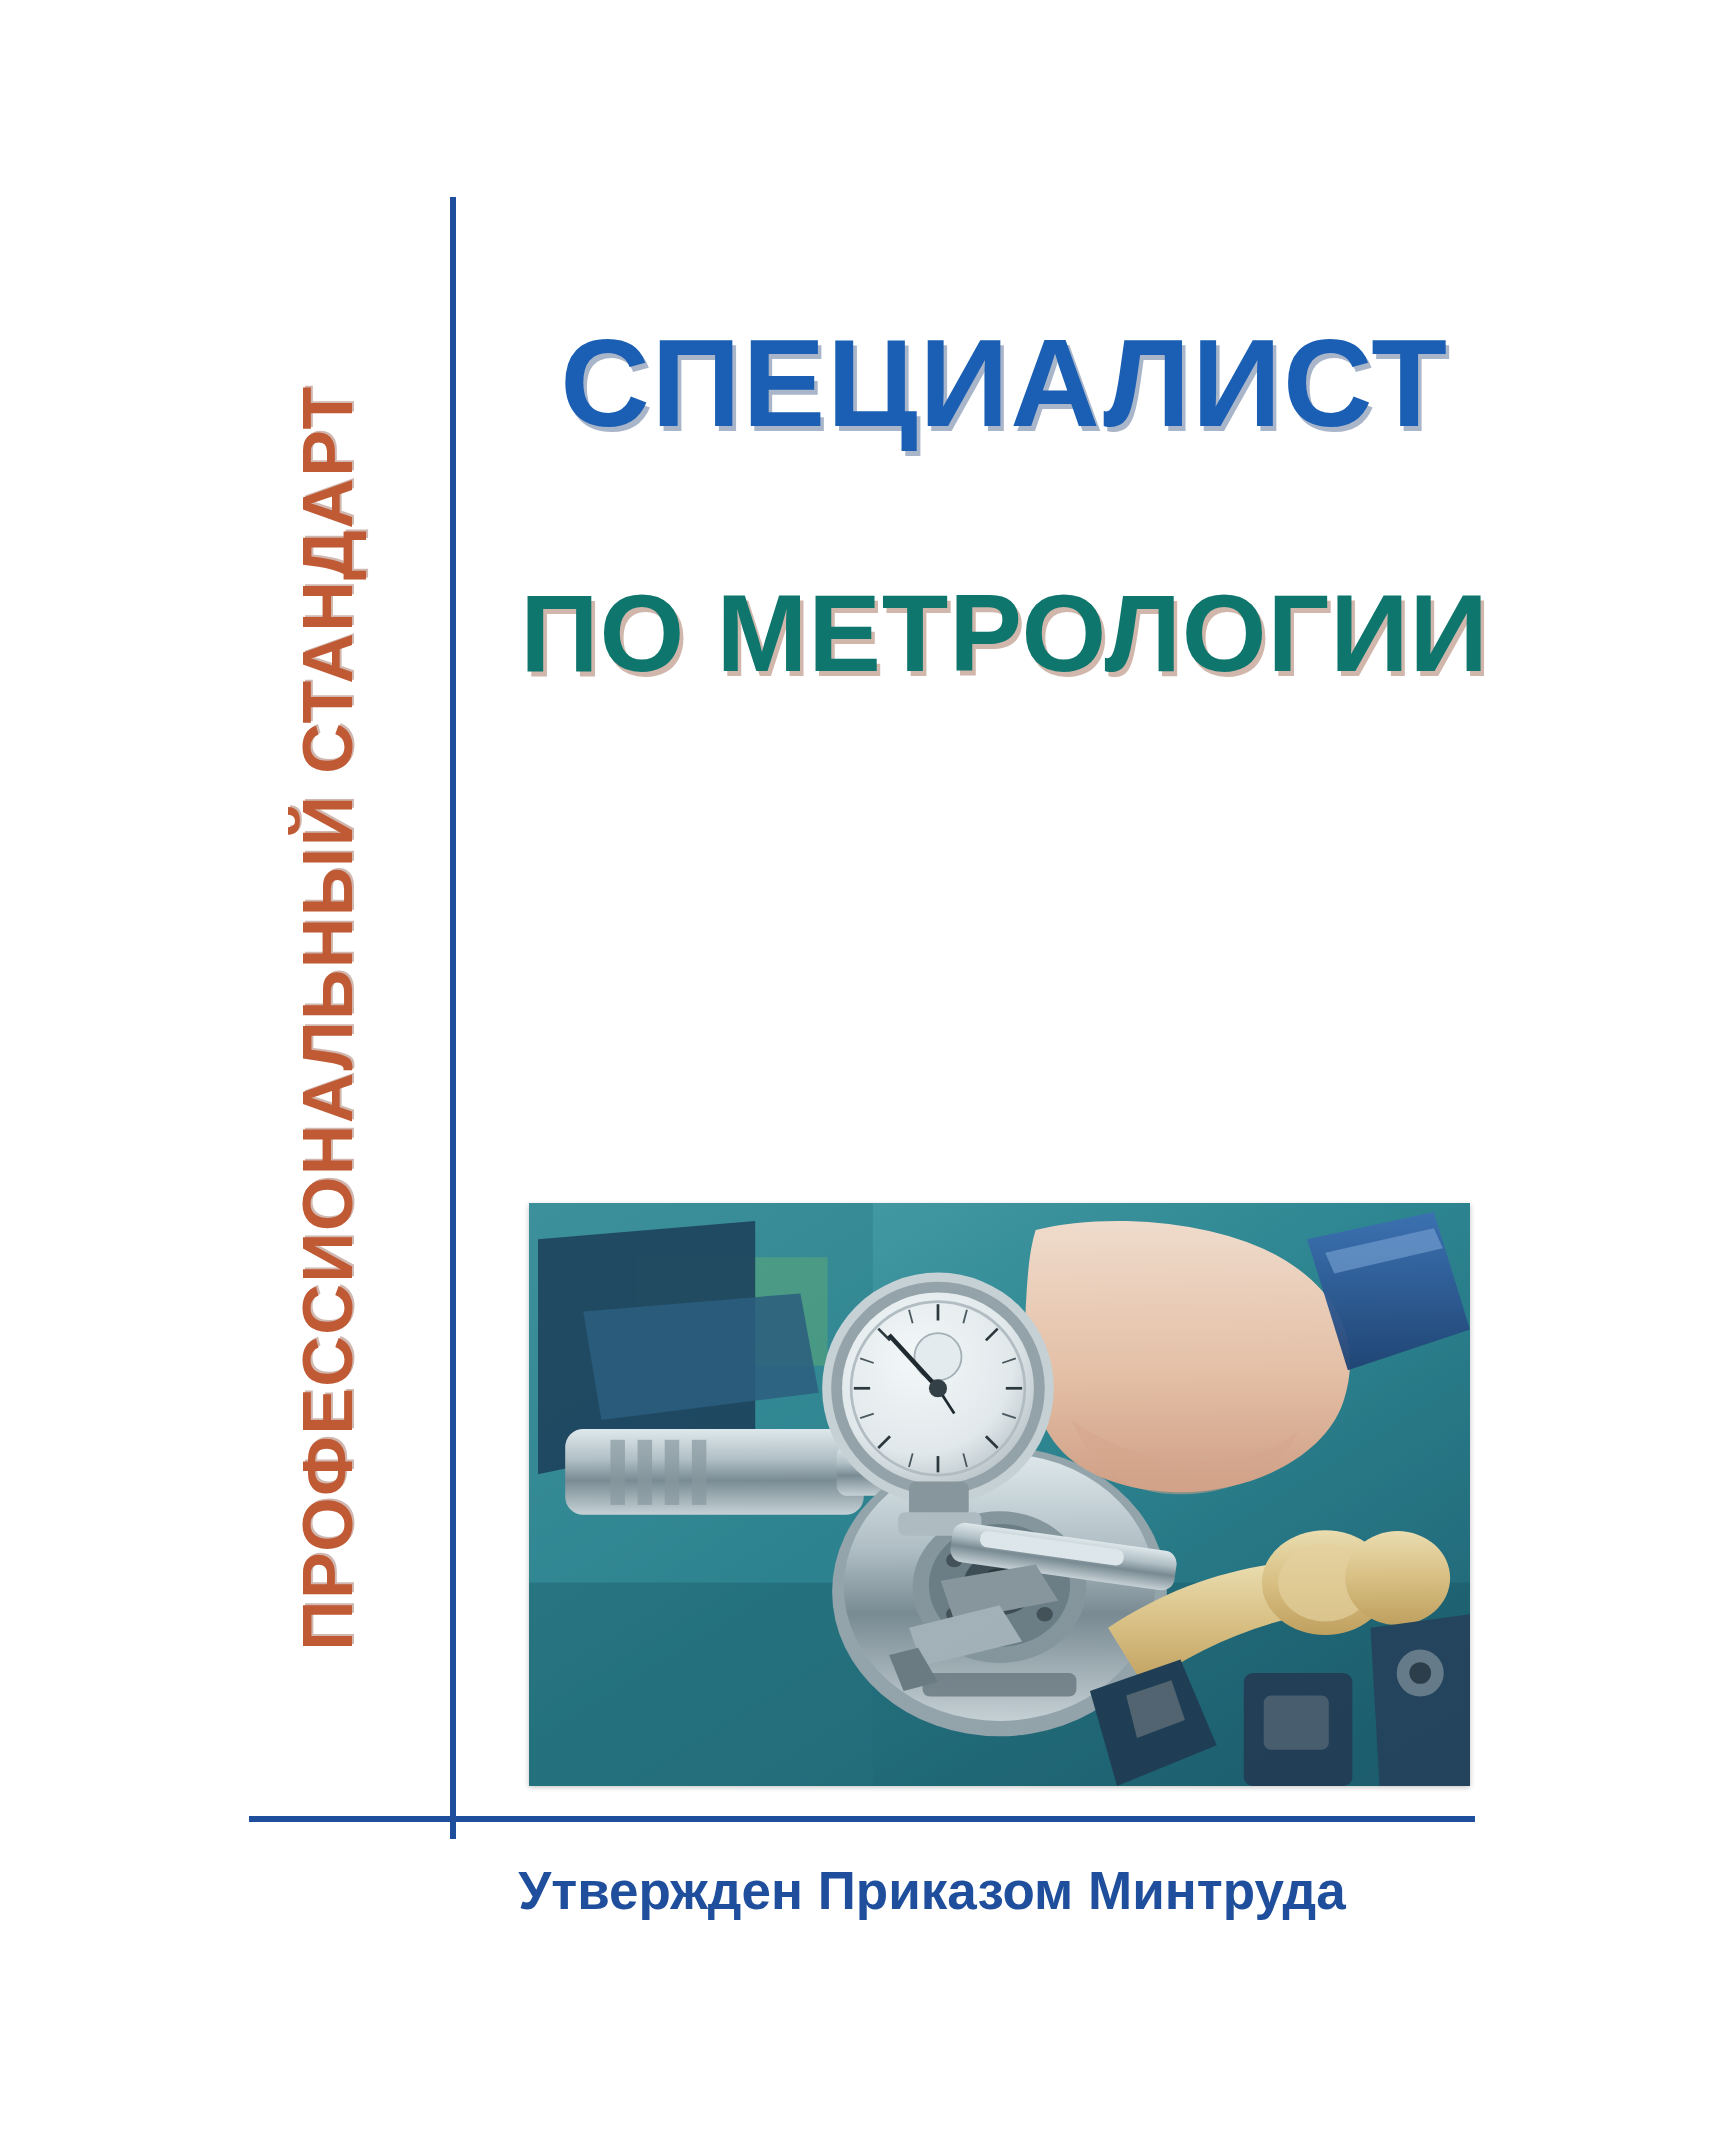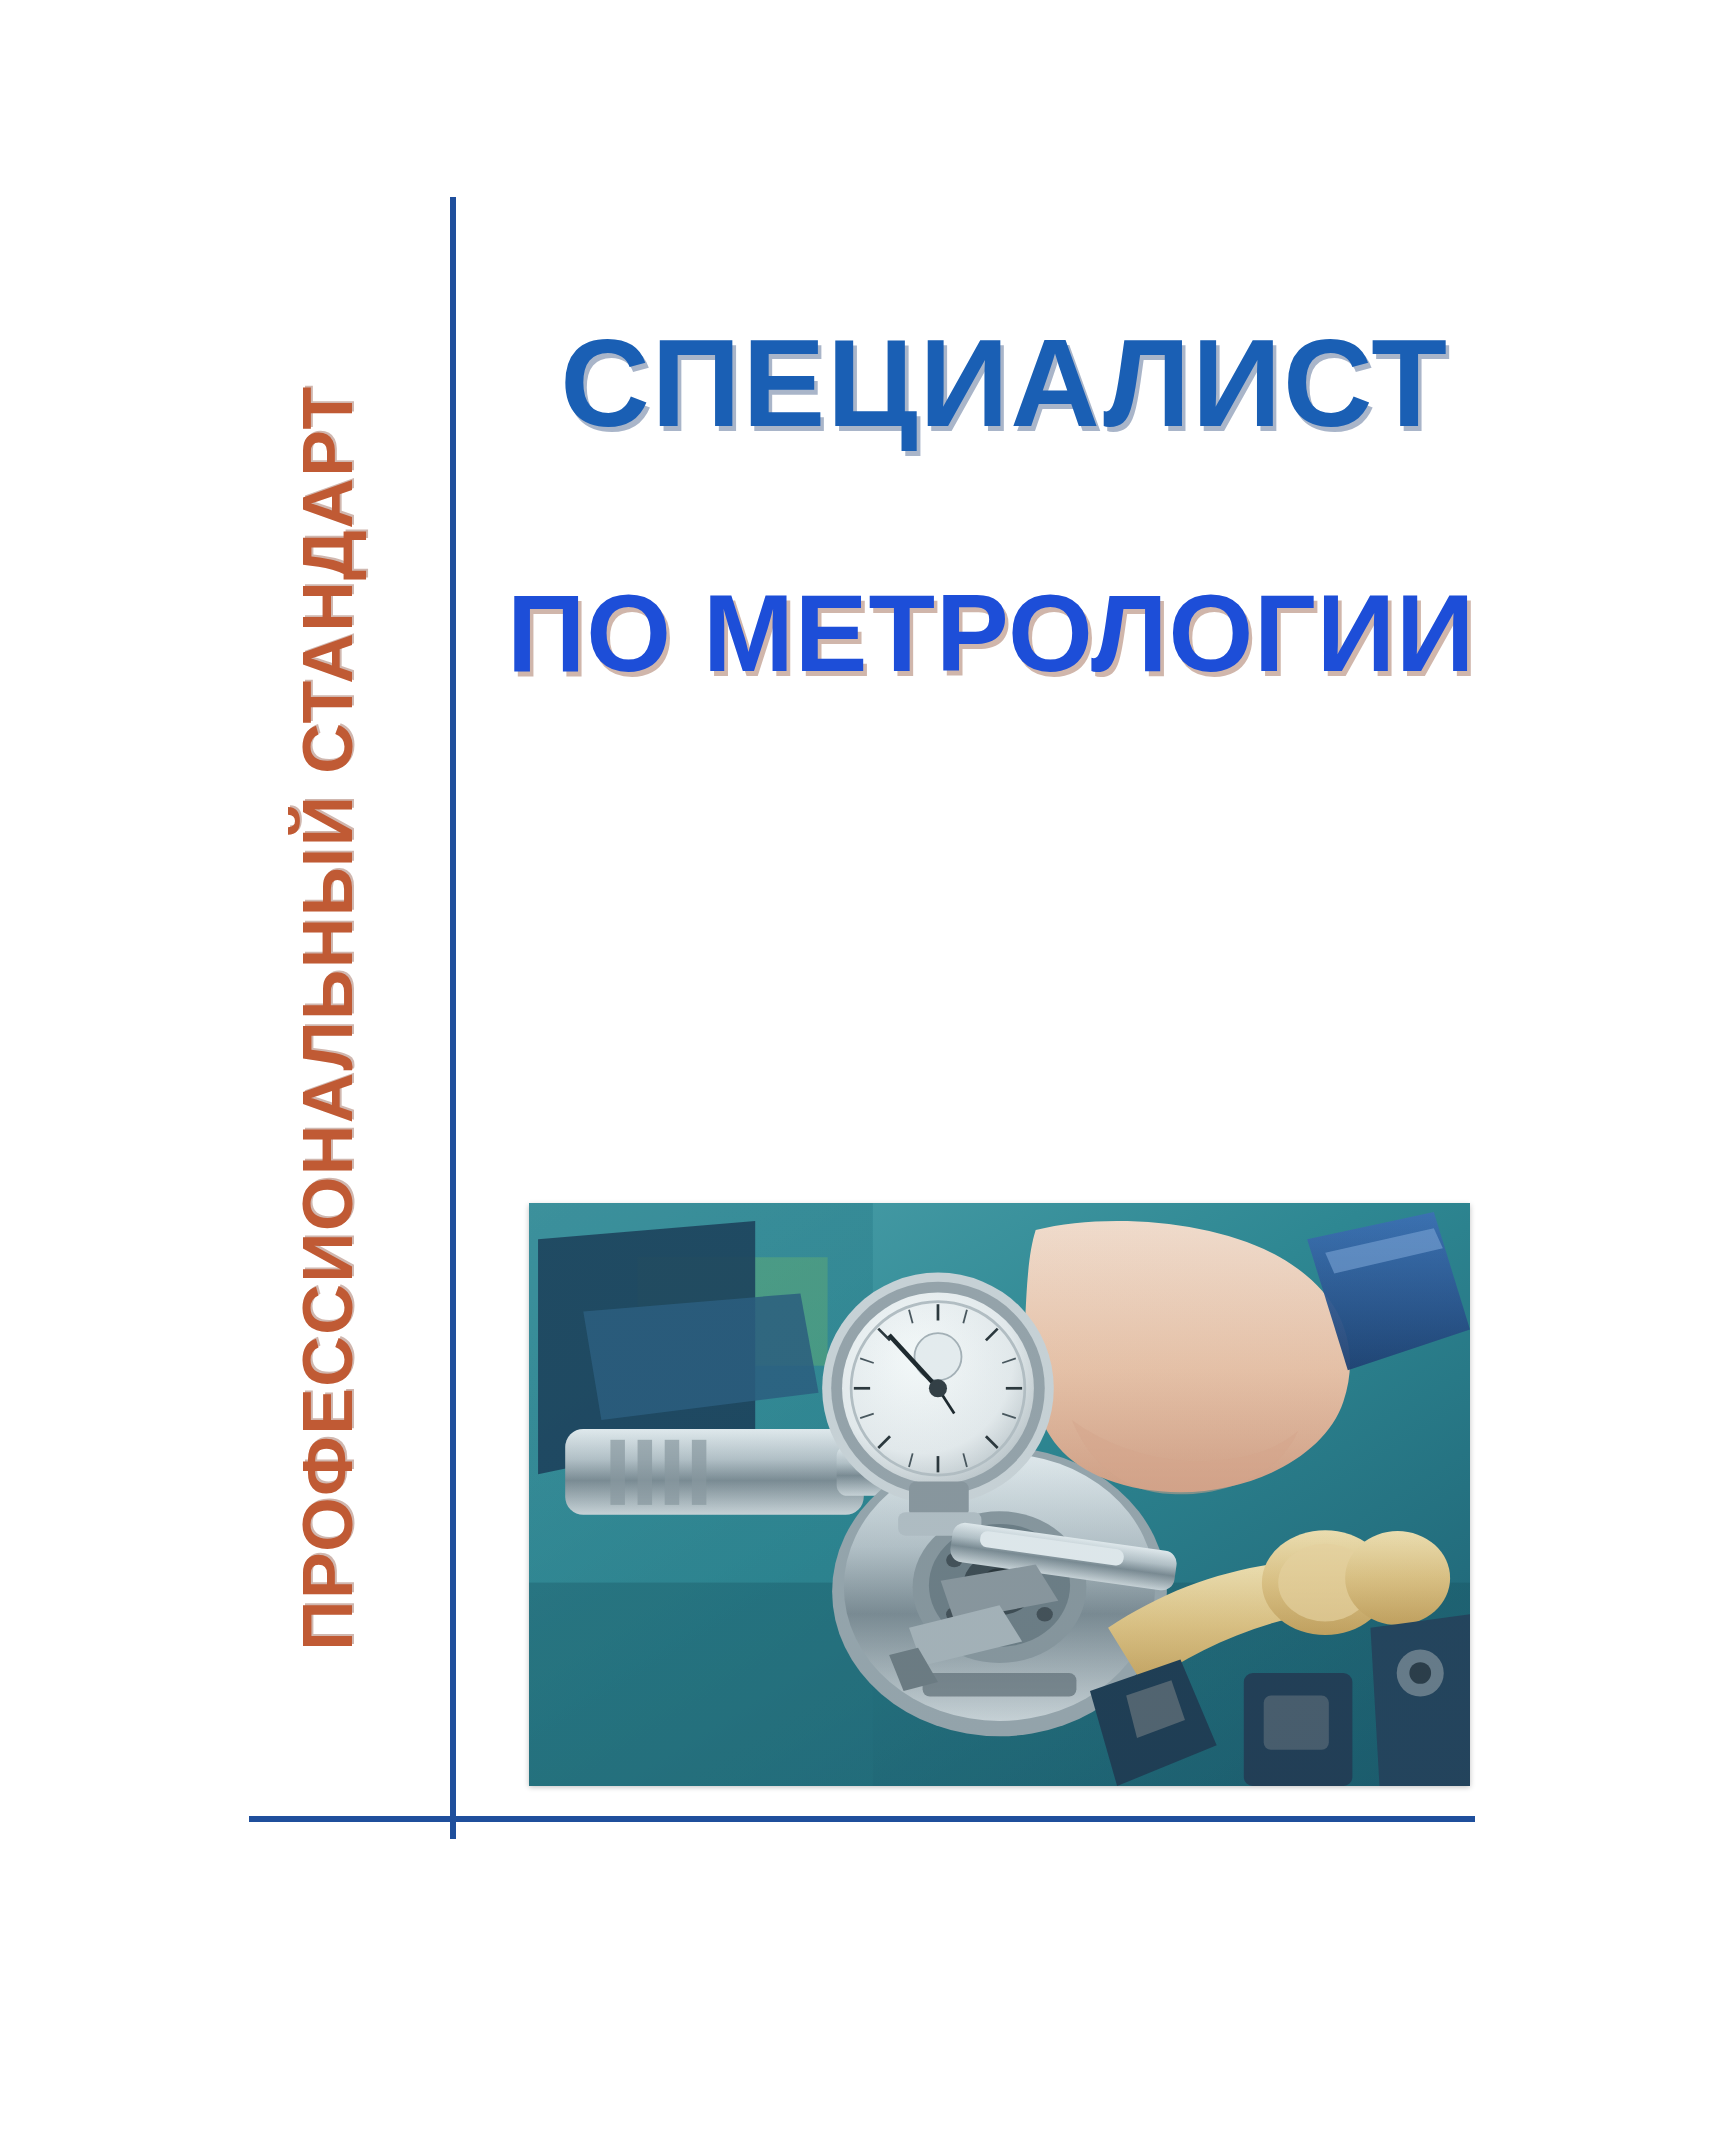--- a/index.html
+++ b/index.html
@@ -75,26 +75,27 @@
     line-height: 1.0;
     letter-spacing: 1.8px;
     color: #1a5fb4;
     text-shadow: 3.6px 4.5px 0 rgba(40,70,120,0.40);
   }
   .title-sub {
     position: absolute;
     left: 507px;
     top: 579px;
     width: 995px;
+    text-align: center;
     font-family: "Liberation Sans", sans-serif;
     font-weight: bold;
     font-size: 109px;
     line-height: 1.0;
     letter-spacing: 0.9px;
-    color: #1d4ed8;
+    color: #0f766e;
     text-shadow: 3.6px 4.5px 0 rgba(120,45,15,0.35);
   }
 
   
   .photo {
     position: absolute;
     left: 529px;
     top: 1203px;
     width: 941px;
     height: 583px;
@@ -251,16 +252,17 @@
       <rect x="812" y="545" width="72" height="60" rx="8" fill="#4a5c6c"></rect>
       <path d="M930 470 L1040 455 L1040 645 L940 645 Z" fill="#24425b"></path>
       <circle cx="985" cy="520" r="26" fill="#6a7c8a"></circle>
       <circle cx="985" cy="520" r="12" fill="#2c3b47"></circle>
 
       <rect x="0" y="0" width="1040" height="645" fill="url(#bgGrad)" opacity="0.06"></rect>
     </svg>
   </div>
 
   <div class="approval">
+    <div>Утвержден Приказом Минтруда</div>
   </div>
 
 </div>
 
 
 </body></html>

